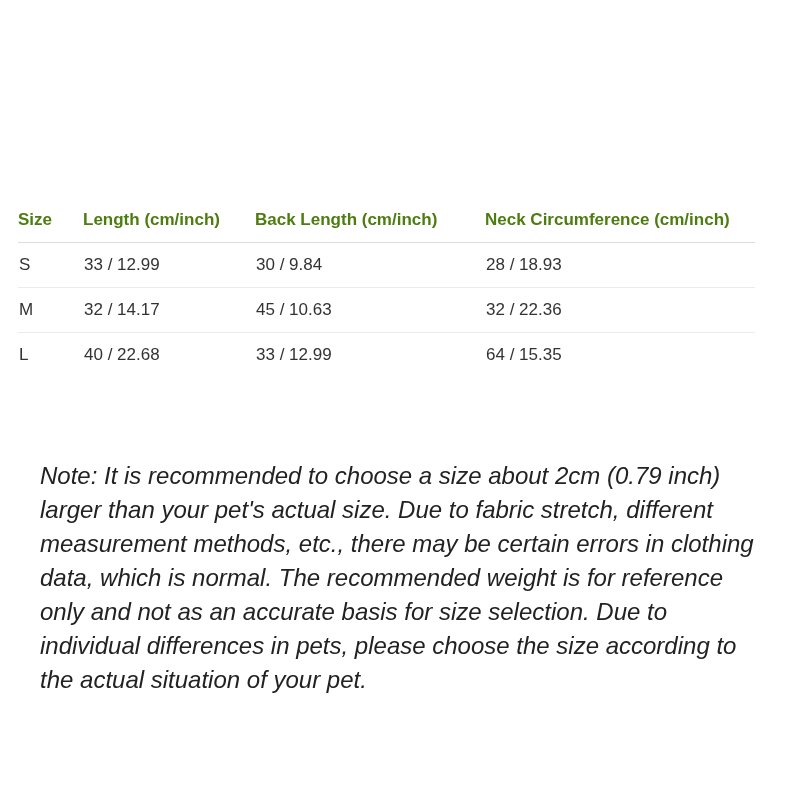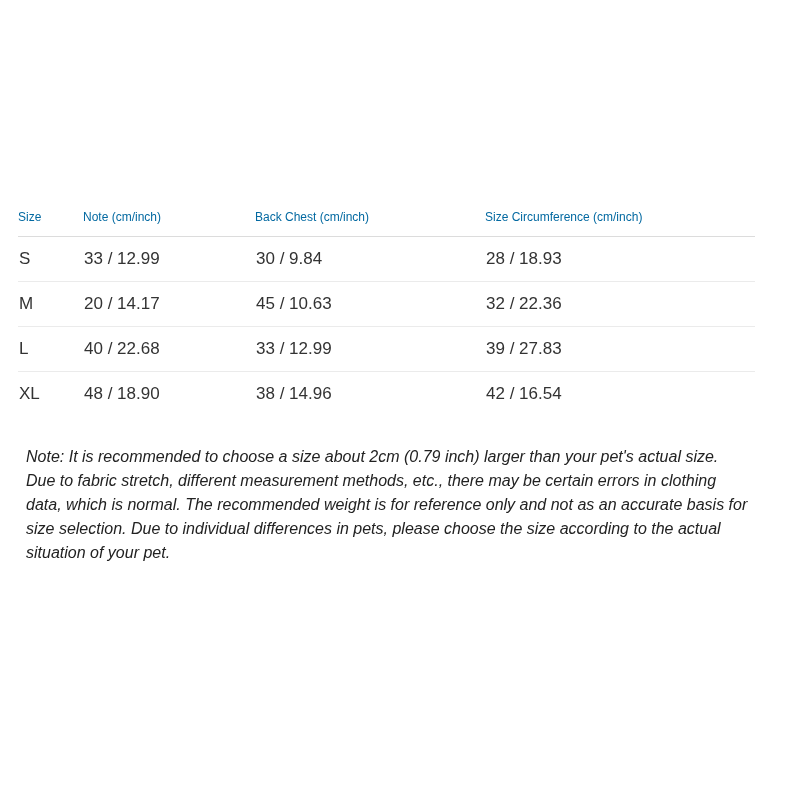--- a/index.html
+++ b/index.html
@@ -17,23 +17,23 @@
   .size-table {
     position: absolute;
     left: 18px;
     top: 202px;
     width: 737px;
     border-collapse: collapse;
     table-layout: fixed;
   }
   .size-table th {
     text-align: left;
-    font-weight: 400;
-    font-size: 12px;
-    color: #0369a1;
+    font-weight: 700;
+    font-size: 17px;
+    color: #4d7c0f;
     padding: 8px 0 12px 0;
     border-bottom: 1px solid #dcdcdc;
     white-space: nowrap;
   }
   .size-table td {
     font-size: 17px;
     font-weight: 400;
     color: #333333;
     height: 42px;
     vertical-align: middle;
@@ -41,66 +41,60 @@
     white-space: nowrap;
   }
   .size-table tbody tr:last-child td {
     border-bottom: none;
   }
   .note {
     position: absolute;
     left: 22px;
     top: 441px;
     width: 722px;
-    margin: 4px;
-    font-size: 16px;
+    margin: 18px;
+    font-size: 24px;
     font-style: italic;
     color: #222222;
-    line-height: 24px;
+    line-height: 34px;
   }
 </style>
 </head>
 <body>
 
 <table class="size-table">
   <colgroup>
     <col style="width:65px">
     <col style="width:172px">
     <col style="width:230px">
     <col style="width:270px">
   </colgroup>
   <thead>
     <tr>
       <th>Size</th>
-      <th>Note (cm/inch)</th>
-      <th>Back Chest (cm/inch)</th>
-      <th>Size Circumference (cm/inch)</th>
+      <th>Length (cm/inch)</th>
+      <th>Back Length (cm/inch)</th>
+      <th>Neck Circumference (cm/inch)</th>
     </tr>
   </thead>
   <tbody>
     <tr>
       <td>S</td>
       <td>33 / 12.99</td>
       <td>30 / 9.84</td>
       <td>28 / 18.93</td>
     </tr>
     <tr>
       <td>M</td>
-      <td>20 / 14.17</td>
+      <td>32 / 14.17</td>
       <td>45 / 10.63</td>
       <td>32 / 22.36</td>
     </tr>
     <tr>
       <td>L</td>
       <td>40 / 22.68</td>
       <td>33 / 12.99</td>
-      <td>39 / 27.83</td>
-    </tr>
-    <tr>
-      <td>XL</td>
-      <td>48 / 18.90</td>
-      <td>38 / 14.96</td>
-      <td>42 / 16.54</td>
+      <td>64 / 15.35</td>
     </tr>
   </tbody>
 </table>
 
 <p class="note">Note: It is recommended to choose a size about 2cm (0.79 inch) larger than your pet's actual size. Due to fabric stretch, different measurement methods, etc., there may be certain errors in clothing data, which is normal. The recommended weight is for reference only and not as an accurate basis for size selection. Due to individual differences in pets, please choose the size according to the actual situation of your pet.</p>
 
 </body></html>

